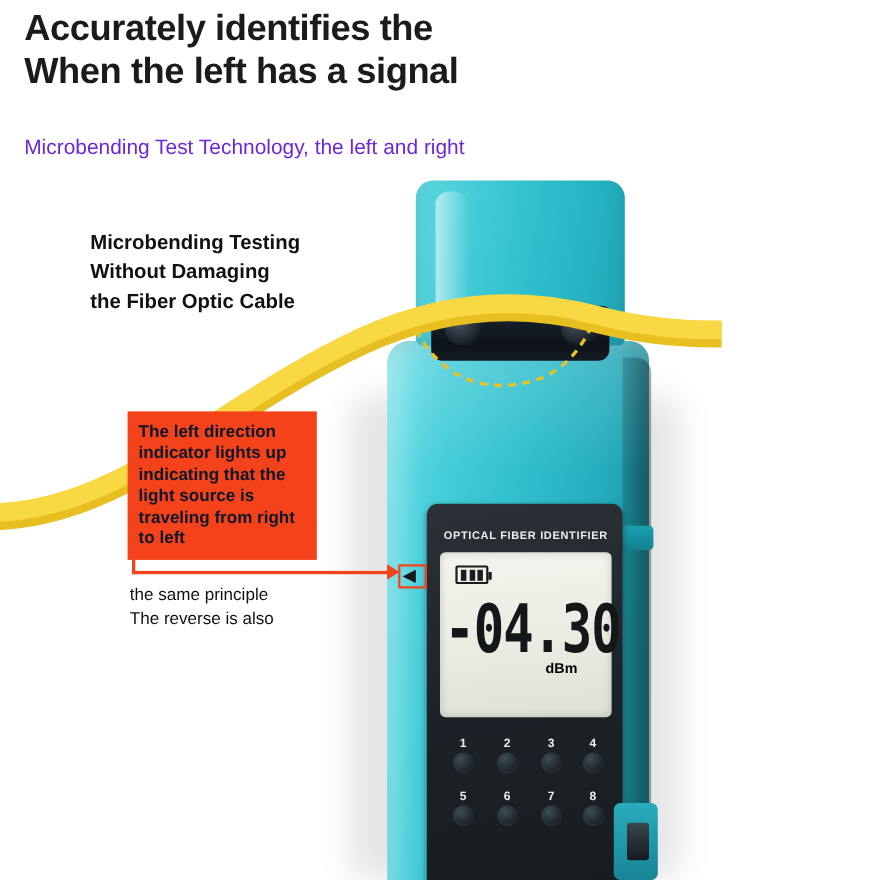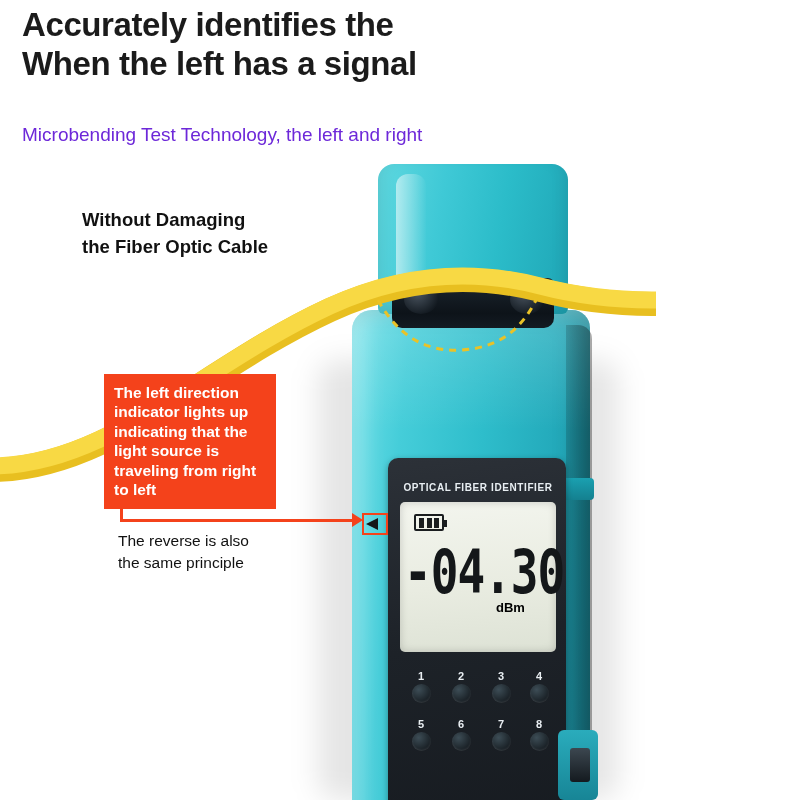--- a/index.html
+++ b/index.html
@@ -50,25 +50,25 @@
     width: 280px;
     color: #111111;
     font-size: 18.5px;
     font-weight: bold;
     line-height: 1.47;
   }
 
   
   .red-box {
     position: absolute;
-    left: 104px;
+    left: 116px;
     top: 374px;
     width: 172px;
     background: #f4421b;
-    color: #ffffff;
+    color: #0f172a;
     font-size: 15.5px;
     font-weight: bold;
     line-height: 1.25;
     padding: 9px 10px 10px 10px;
     box-sizing: border-box;
   }
   .red-pointer {
     position: absolute;
     left: 120px;
     top: 519px;
@@ -374,20 +374,21 @@
   <div class="headline">
     <div>Accurately identifies the</div>
     <div>When the left has a signal</div>
   </div>
 
   <div class="subhead">
     <div>Microbending Test Technology, the left and right</div>
   </div>
 
   <div class="left-note">
+    <div>Microbending Testing</div>
     <div>Without Damaging</div>
     <div>the Fiber Optic Cable</div>
   </div>
 
   <div class="device-wrap">
     <div class="dev-shadow"></div>
     <div class="dev-body"></div>
     <div class="dev-body-shoulder"></div>
     <div class="dev-edge-right"></div>
     <div class="dev-notch"></div>
@@ -456,17 +457,17 @@
     <path d="M -10 466 C 110 466, 200 366, 330 306 C 400 274, 470 268, 540 286 C 640 312, 720 296, 810 284" fill="none" stroke="#f8d944" stroke-width="17" stroke-linecap="round"></path>
     <path d="M 378 300 C 400 340, 430 352, 462 350 C 496 348, 520 332, 536 300" fill="none" stroke="#e9c227" stroke-width="3" stroke-dasharray="7 6"></path>
   </svg>
 
   <div class="red-box">The left direction indicator lights up indicating that the light source is traveling from right to left</div>
   <div class="red-pointer-stem"></div>
   <div class="red-pointer"></div>
   <div class="red-arrowhead"></div>
 
   <div class="reverse-note">
+    <div>the same principle</div>
     <div>The reverse is also</div>
-    <div>the same principle</div>
   </div>
 
 </div>
 
 </body></html>

